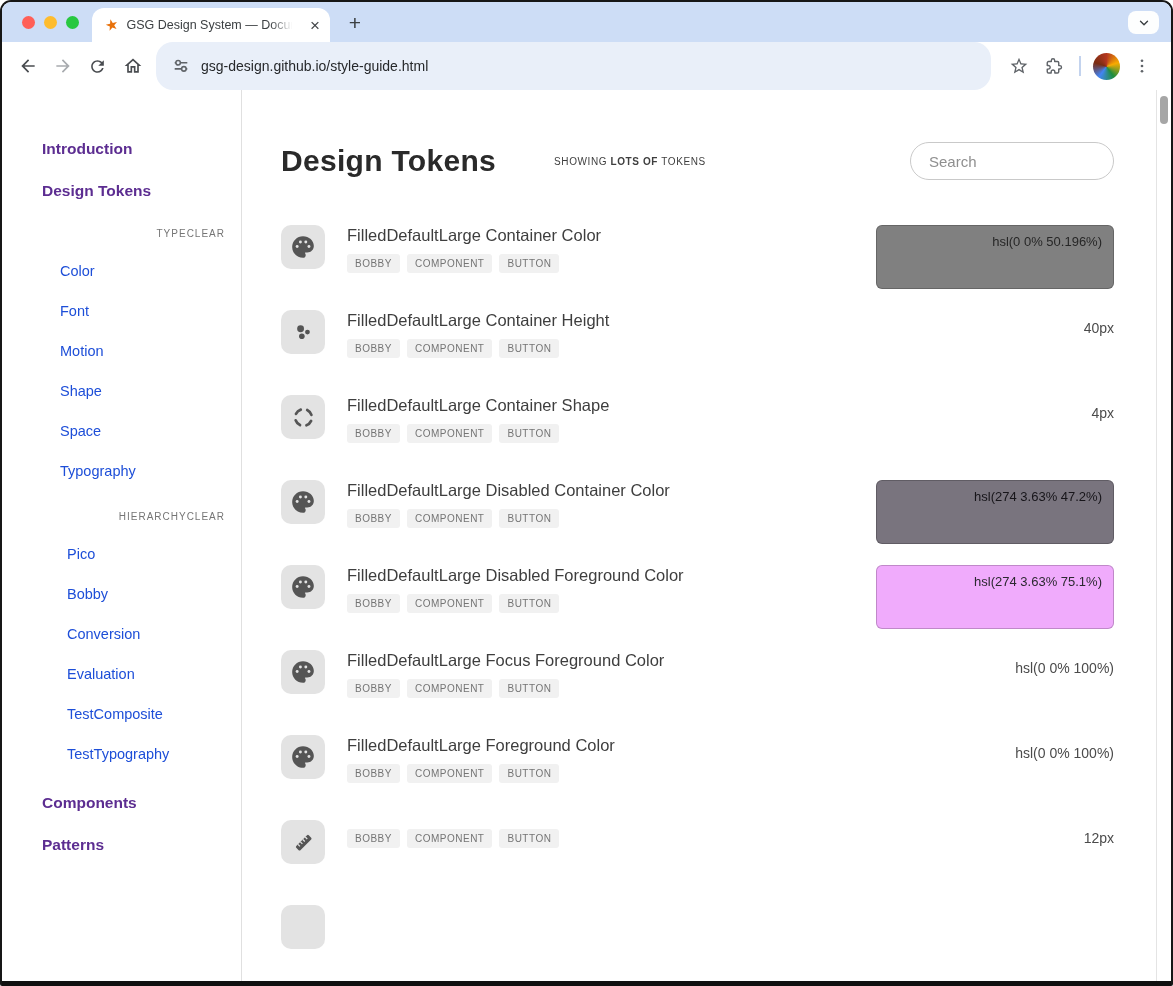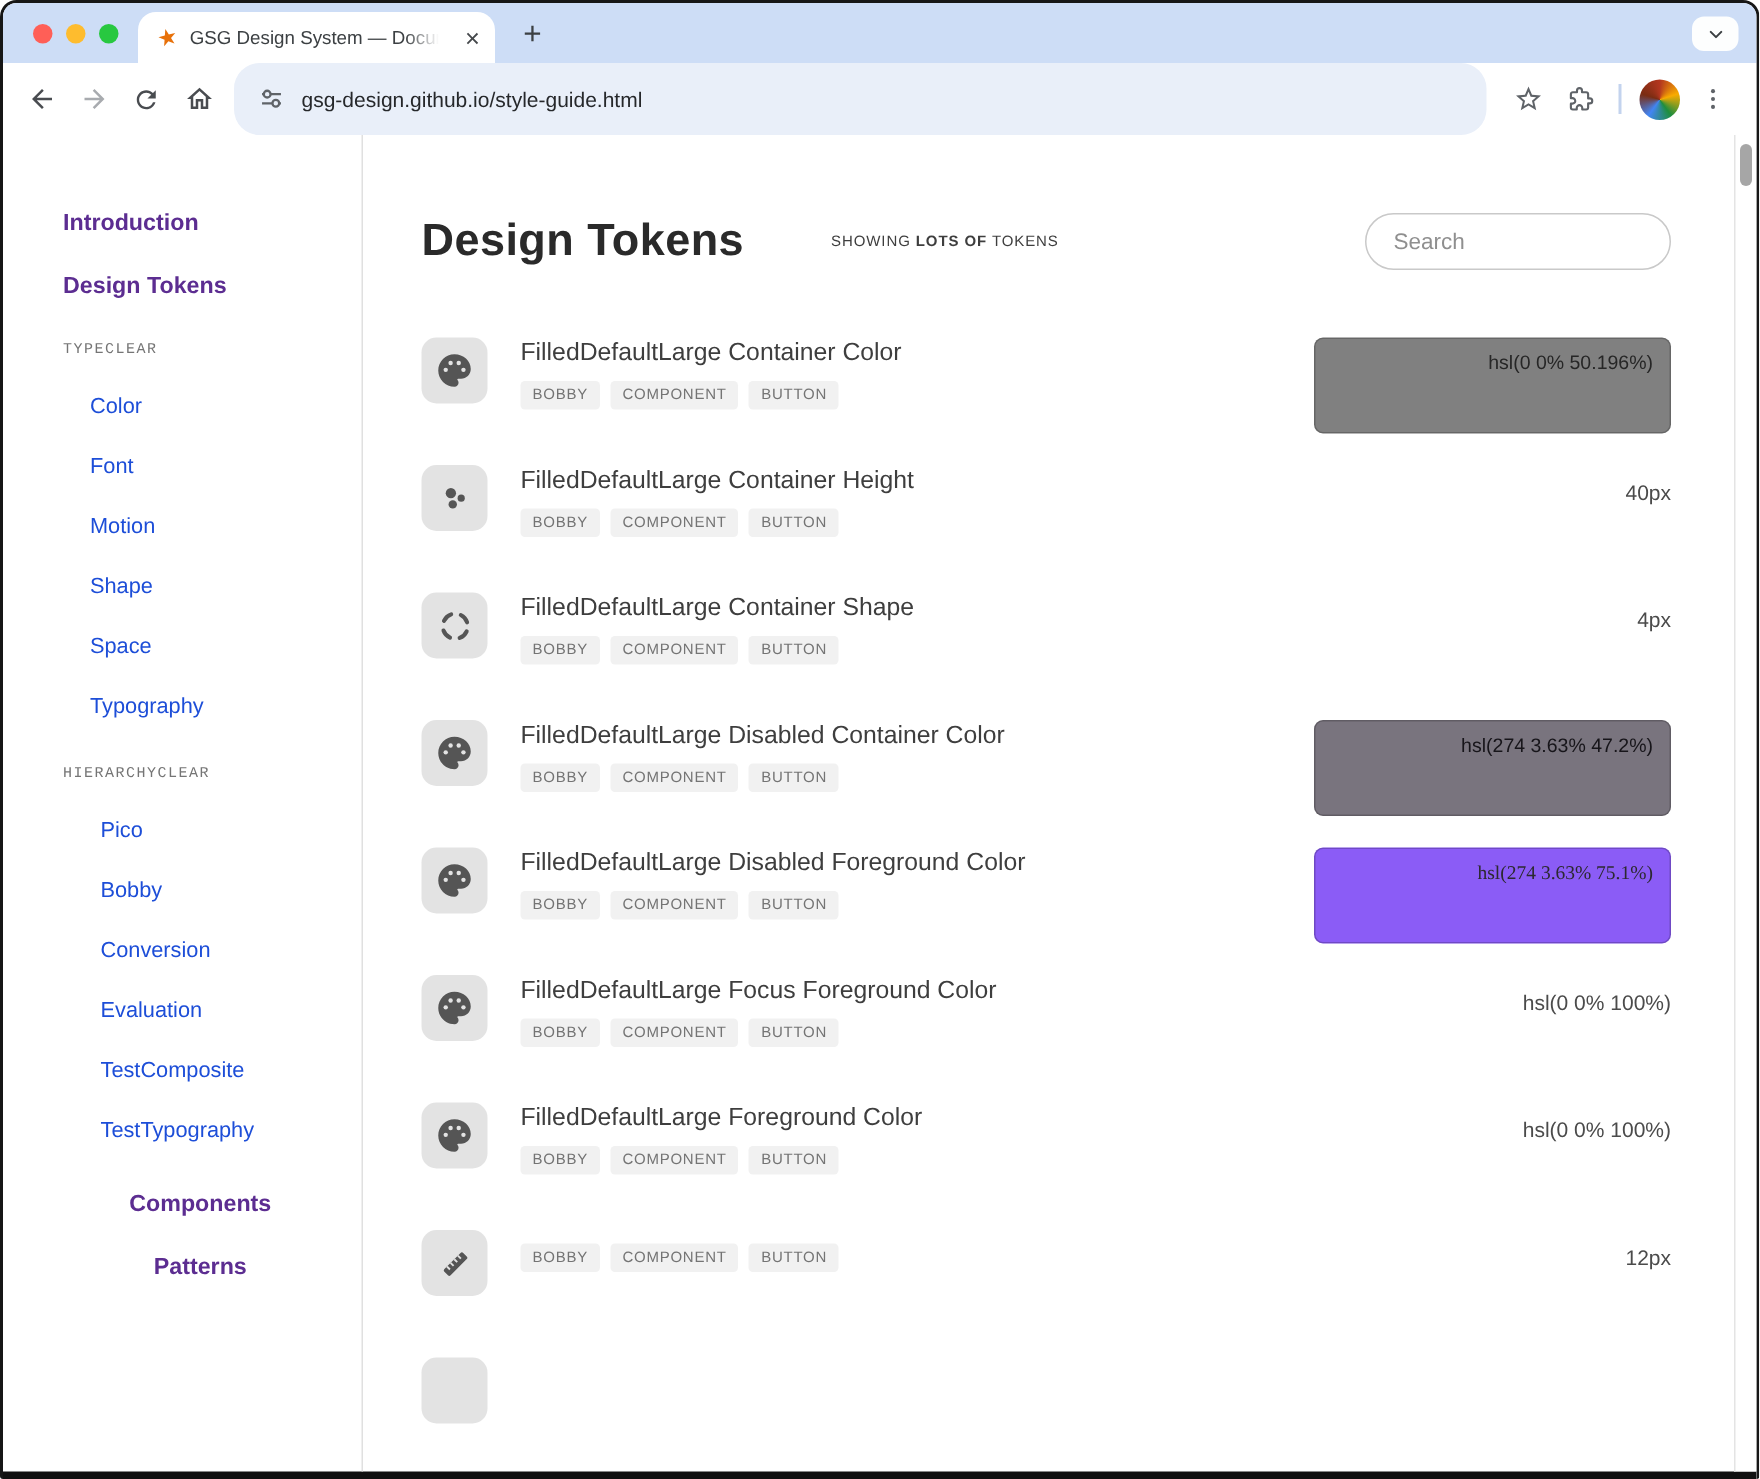--- a/index.html
+++ b/index.html
@@ -43,27 +43,27 @@
   .site-title { font-size:23px; font-weight:800; color:#1e1e1e; letter-spacing:.2px; }
   .grey-btn { margin-left:auto; margin-right:2px; background:#767676; color:#fff;
               font-family:"Liberation Serif",serif; font-size:16px; padding:8px 18px 9px 13px; border-radius:3px;
               display:flex; align-items:center; gap:8px; box-shadow:0 1px 2px rgba(0,0,0,.3); border:none; cursor:pointer; }
 
   
   .bodywrap { flex:1; display:flex; position:relative; min-height:0; }
   .sidebar { width:240px; flex:none; border-right:1px solid #e0e0e0; padding:50px 16px 0 40px; }
   .side-link { font-size:15.5px; font-weight:700; color:#5c2d91; margin-bottom:24px; cursor:pointer; }
   .filter-group { margin-top:28px; }
-  .group-head { display:flex; justify-content:flex-start; align-items:center;font-family:Liberation Mono, monospace; }
+  .group-head { display:flex; justify-content:flex-end; align-items:center; }
   .group-title, .group-clear { font-size:10px; letter-spacing:1px; color:#757575; }
   .group-clear { cursor:pointer; }
   .opt { font-size:14.5px; color:#1d4ed8; margin:24px 0 0 18px; cursor:pointer; }
   .filter-group.hier .opt { margin-left:25px; }
   .filter-group { margin-bottom:32px; }
-  .side-bottom { margin-top:8px;text-align:center; }
+  .side-bottom { margin-top:8px; }
 
   .main { flex:1; padding:52px 57px 0 39px; overflow:hidden; position:relative; }
   .head-row { display:flex; align-items:center; }
   .page-title { font-size:30px; font-weight:800; color:#2a2a2a; letter-spacing:.3px; }
   .showing { margin-left:58px; font-size:10px; color:#3e3e3e; letter-spacing:.6px; white-space:nowrap; }
   .showing b { font-weight:800; }
   .search { margin-left:auto; width:204px; height:38px; border:1px solid #c9c9c9; border-radius:19px;
             padding:0 18px; font-size:15px; color:#333; outline:none; font-family:inherit; background:#fff; }
   .search::placeholder { color:#8f8f8f; }
 
@@ -343,21 +343,21 @@
       <div class="tname">FilledDefaultLarge Disabled Foreground Color</div>
       <div class="tags">
   <span class="tag">BOBBY</span>
 
   <span class="tag">COMPONENT</span>
 
   <span class="tag">BUTTON</span>
 </div>
     </div>
 
-    <div class="swatch" style="background: #8b5cf6; font-family: Liberation Serif, serif;">
+    <div class="swatch" style="background: #f0abfc;">
       <span class="swatch-label" style="color: rgb(44, 41, 48);">hsl(274 3.63% 75.1%)</span>
     </div>
   </div>
 
   <div class="trow">
     <div class="tile">
       <svg class="ic palette-icon" width="26" height="26" viewBox="0 0 24 24">
         <path fill="#555" d="M12 2C6.49 2 2 6.49 2 12s4.49 10 10 10c1.38 0 2.5-1.12 2.5-2.5 0-.61-.23-1.2-.64-1.67-.08-.1-.13-.21-.13-.33 0-.28.22-.5.5-.5H16c3.31 0 6-2.69 6-6 0-4.96-4.49-9-10-9z"></path>
         <circle cx="6.6" cy="11.6" r="1.35" fill="#e3e3e3"></circle>
         <circle cx="9.6" cy="7.4" r="1.35" fill="#e3e3e3"></circle>

